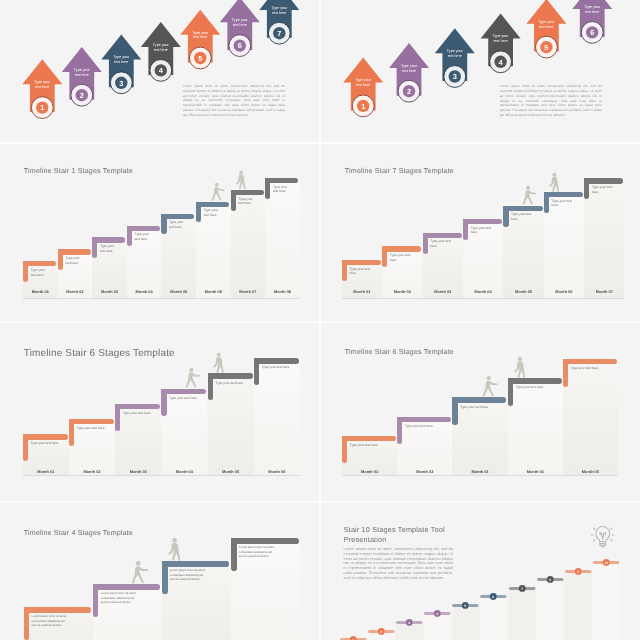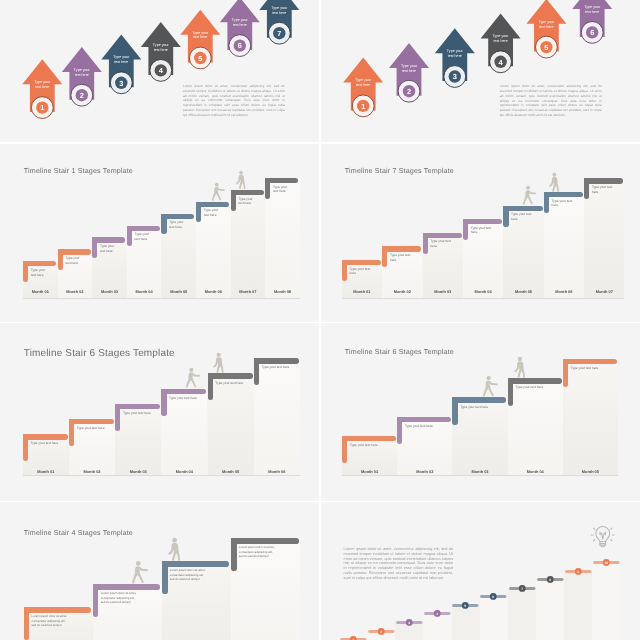--- a/index.html
+++ b/index.html
@@ -375,20 +375,22 @@
         <svg width="19.23076923076923" height="25" viewBox="0 0 20 26" style="position: absolute; left: 130.95px; top: 57.6px;">
           <path d="M 7.55 1.0 a 2.45 2.45 0 1 1 -0.02 4.9 a 2.45 2.45 0 0 1 0.02 -4.9 Z M 6.6 6.4 C 5.25 6.65 4.35 7.75 4.3 9.1 L 4.0 14.6 L 2.45 18.6 L 0.9 23.9 L 2.95 24.6 L 4.6 19.3 L 6.9 15.4 L 9.1 19.0 L 11.5 24.2 L 13.45 23.2 L 11.0 18.0 L 9.1 13.4 L 8.8 9.85 L 10.6 11.2 L 17.5 11.6 L 17.6 9.55 L 11.35 9.0 L 9.35 7.0 C 8.6 6.45 7.6 6.3 6.6 6.4 Z" fill="#c9c6bc"></path>
         </svg>
         <svg width="19.23076923076923" height="25" viewBox="0 0 20 26" style="position: absolute; left: 166.95px; top: 34.6px;">
           <path d="M 7.9 0.9 a 2.45 2.45 0 1 1 -0.02 4.9 a 2.45 2.45 0 0 1 0.02 -4.9 Z M 6.85 6.3 C 5.6 6.55 4.75 7.6 4.7 8.9 L 4.45 13.2 L 3.05 15.5 L 1.2 17.0 L 2.5 18.7 L 4.9 16.8 L 6.5 14.2 L 6.85 11.9 L 7.25 15.1 L 6.15 19.6 L 5.15 24.3 L 7.25 24.7 L 8.4 19.8 L 9.85 16.7 L 11.1 20.0 L 11.6 24.6 L 13.7 24.4 L 13.1 19.4 L 12.0 14.3 L 11.6 9.3 C 11.45 7.45 10.3 6.35 8.8 6.3 Z" fill="#c9c6bc"></path>
         </svg>
       </div>
     </div>
     <div class="panel" style="left: 321px; top: 502px; width: 319px; height: 138px;">
       <div style="position: absolute; inset: 0px;">
+        <div class="ptitle" style="left: 22.7px; top: 23.3px; font-size: 7.3px; white-space: pre-line; line-height: 1.32;">Stair 10 Stages Template Tool
+Presentation</div>
         <div class="pbody" style="left: 22.6px; top: 45.2px; width: 109.5px; font-size: 3.85px; line-height: 1.23;">Lorem ipsum dolor sit amet, consectetur adipiscing elit, sed do eiusmod tempor incididunt ut labore et dolore magna aliqua. Ut enim ad minim veniam, quis nostrud exercitation ullamco laboris nisi ut aliquip ex ea commodo consequat. Duis aute irure dolor in reprehenderit in voluptate velit esse cillum dolore eu fugiat nulla pariatur. Excepteur sint occaecat cupidatat non proident, sunt in culpa qui officia deserunt mollit anim id est laborum.</div>
         <div class="col" style="left: 18.2px; top: 137.5px; width: 28px; height: 20.5px; background: rgb(241, 240, 237);"></div>
         <div class="col" style="left: 46.3px; top: 128.94px; width: 28px; height: 29.06px; background: rgb(247, 246, 244);"></div>
         <div class="col" style="left: 74.4px; top: 120.38px; width: 28px; height: 37.62px; background: rgb(241, 240, 237);"></div>
         <div class="col" style="left: 102.5px; top: 111.82px; width: 28px; height: 46.18px; background: rgb(247, 246, 244);"></div>
         <div class="col" style="left: 130.6px; top: 103.26px; width: 28px; height: 54.74px; background: rgb(241, 240, 237);"></div>
         <div class="col" style="left: 158.7px; top: 94.7px; width: 28px; height: 63.3px; background: rgb(247, 246, 244);"></div>
         <div class="col" style="left: 186.8px; top: 86.14px; width: 28px; height: 71.86px; background: rgb(241, 240, 237);"></div>
         <div class="col" style="left: 214.9px; top: 77.58px; width: 28px; height: 80.42px; background: rgb(247, 246, 244);"></div>
         <div class="col" style="left: 243px; top: 69.02px; width: 28px; height: 88.98px; background: rgb(241, 240, 237);"></div>

